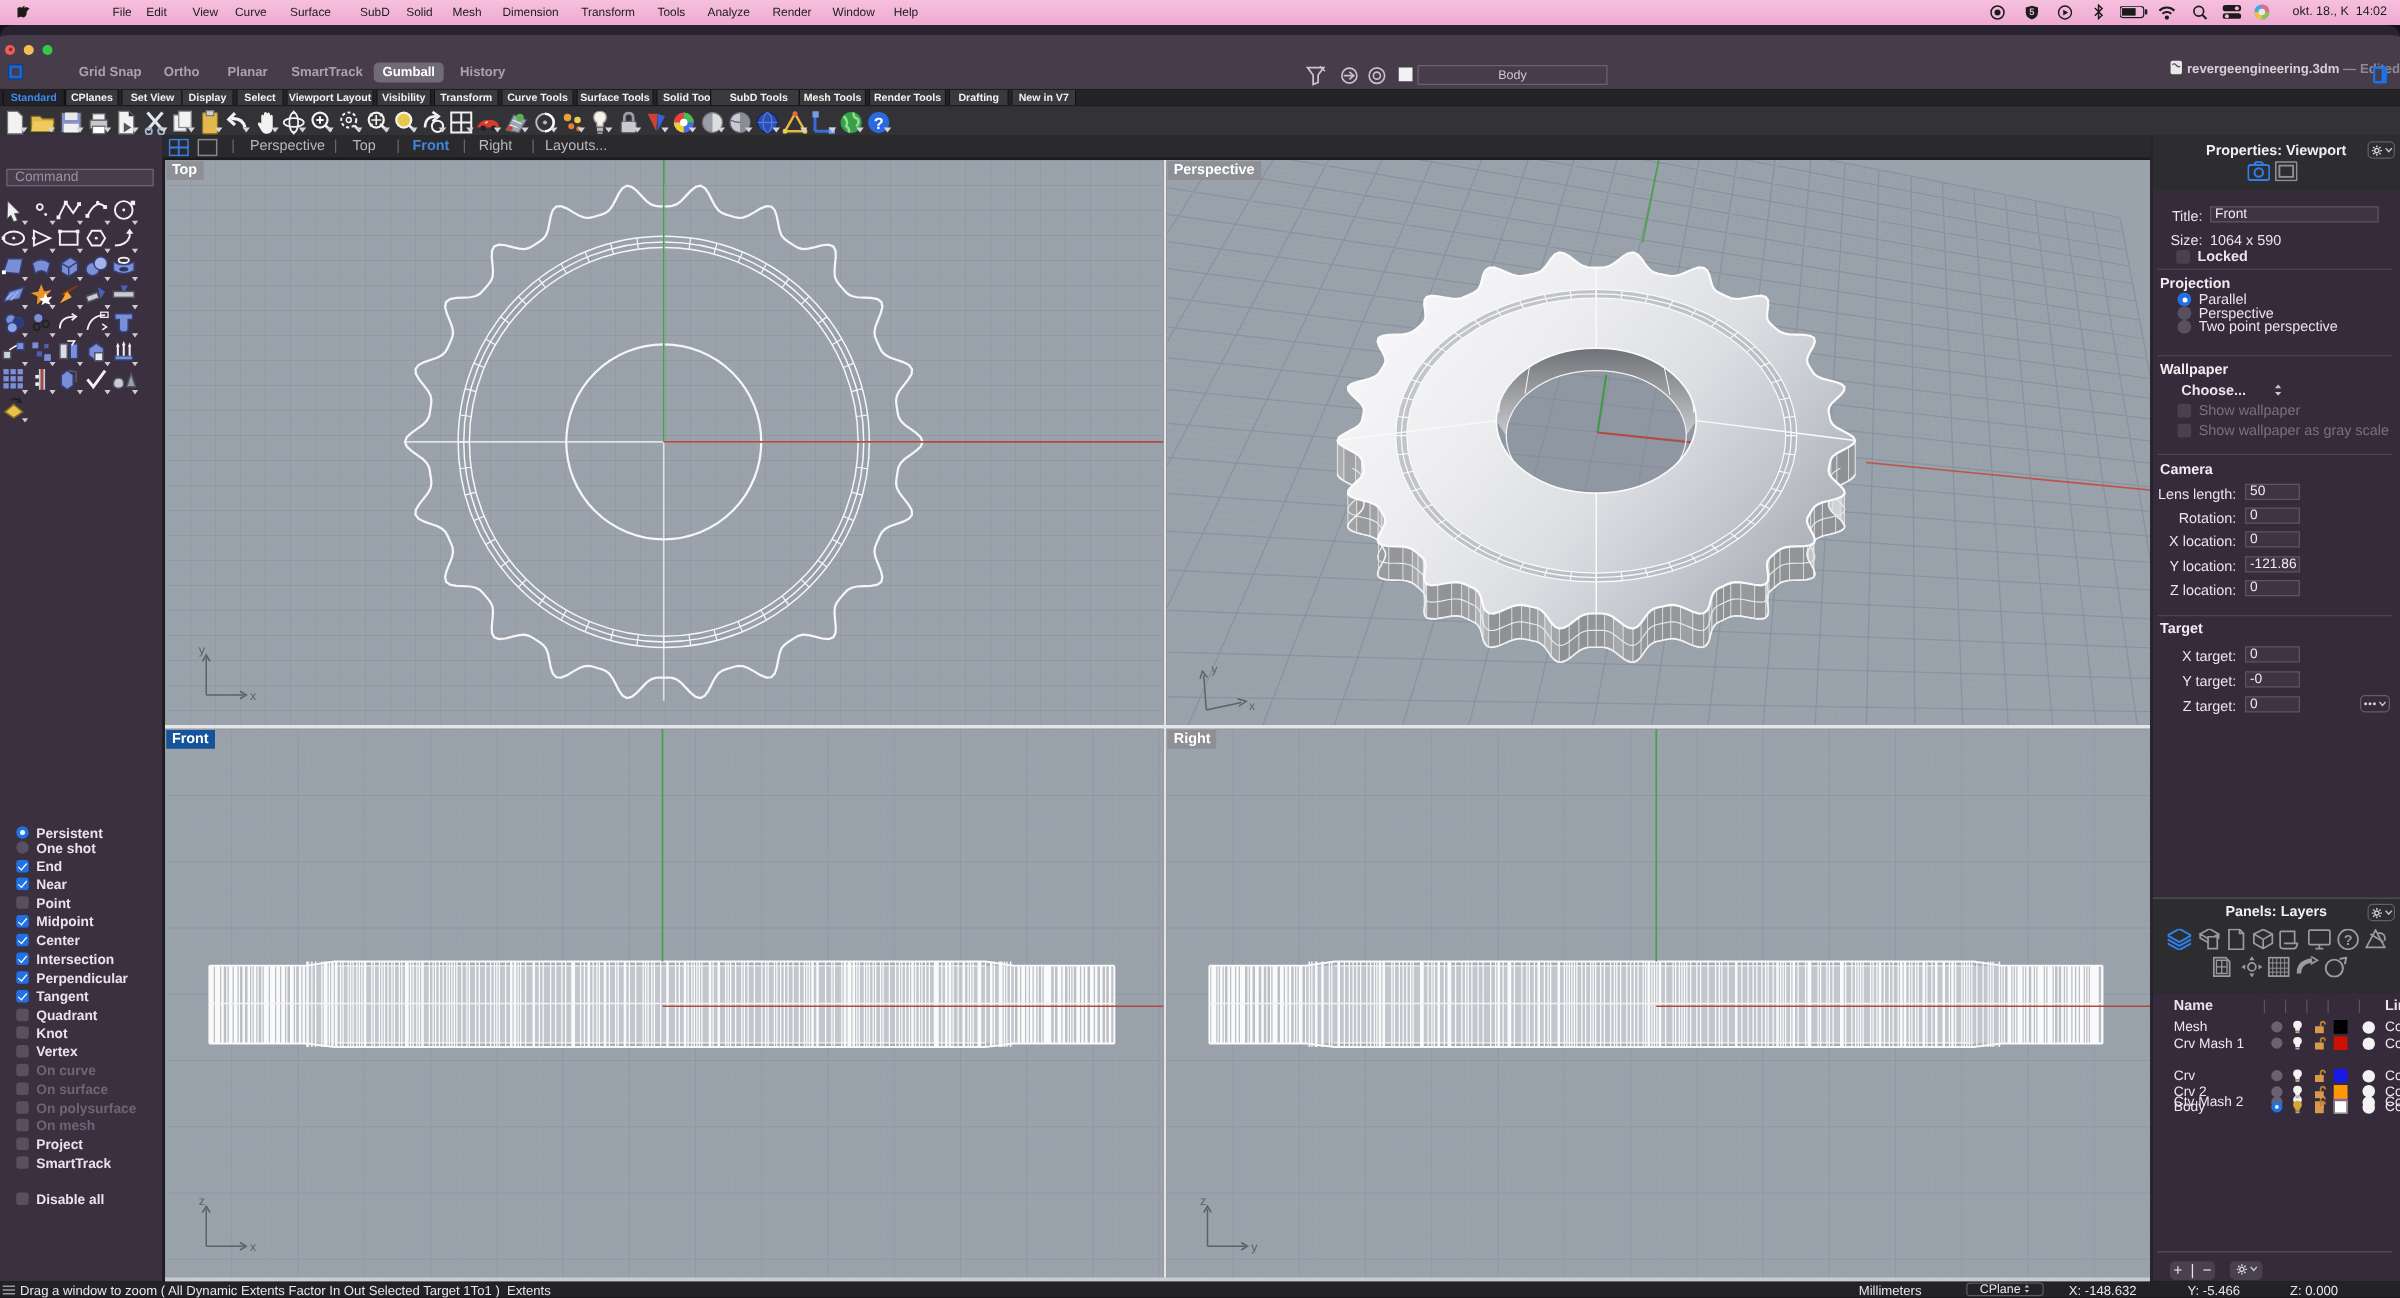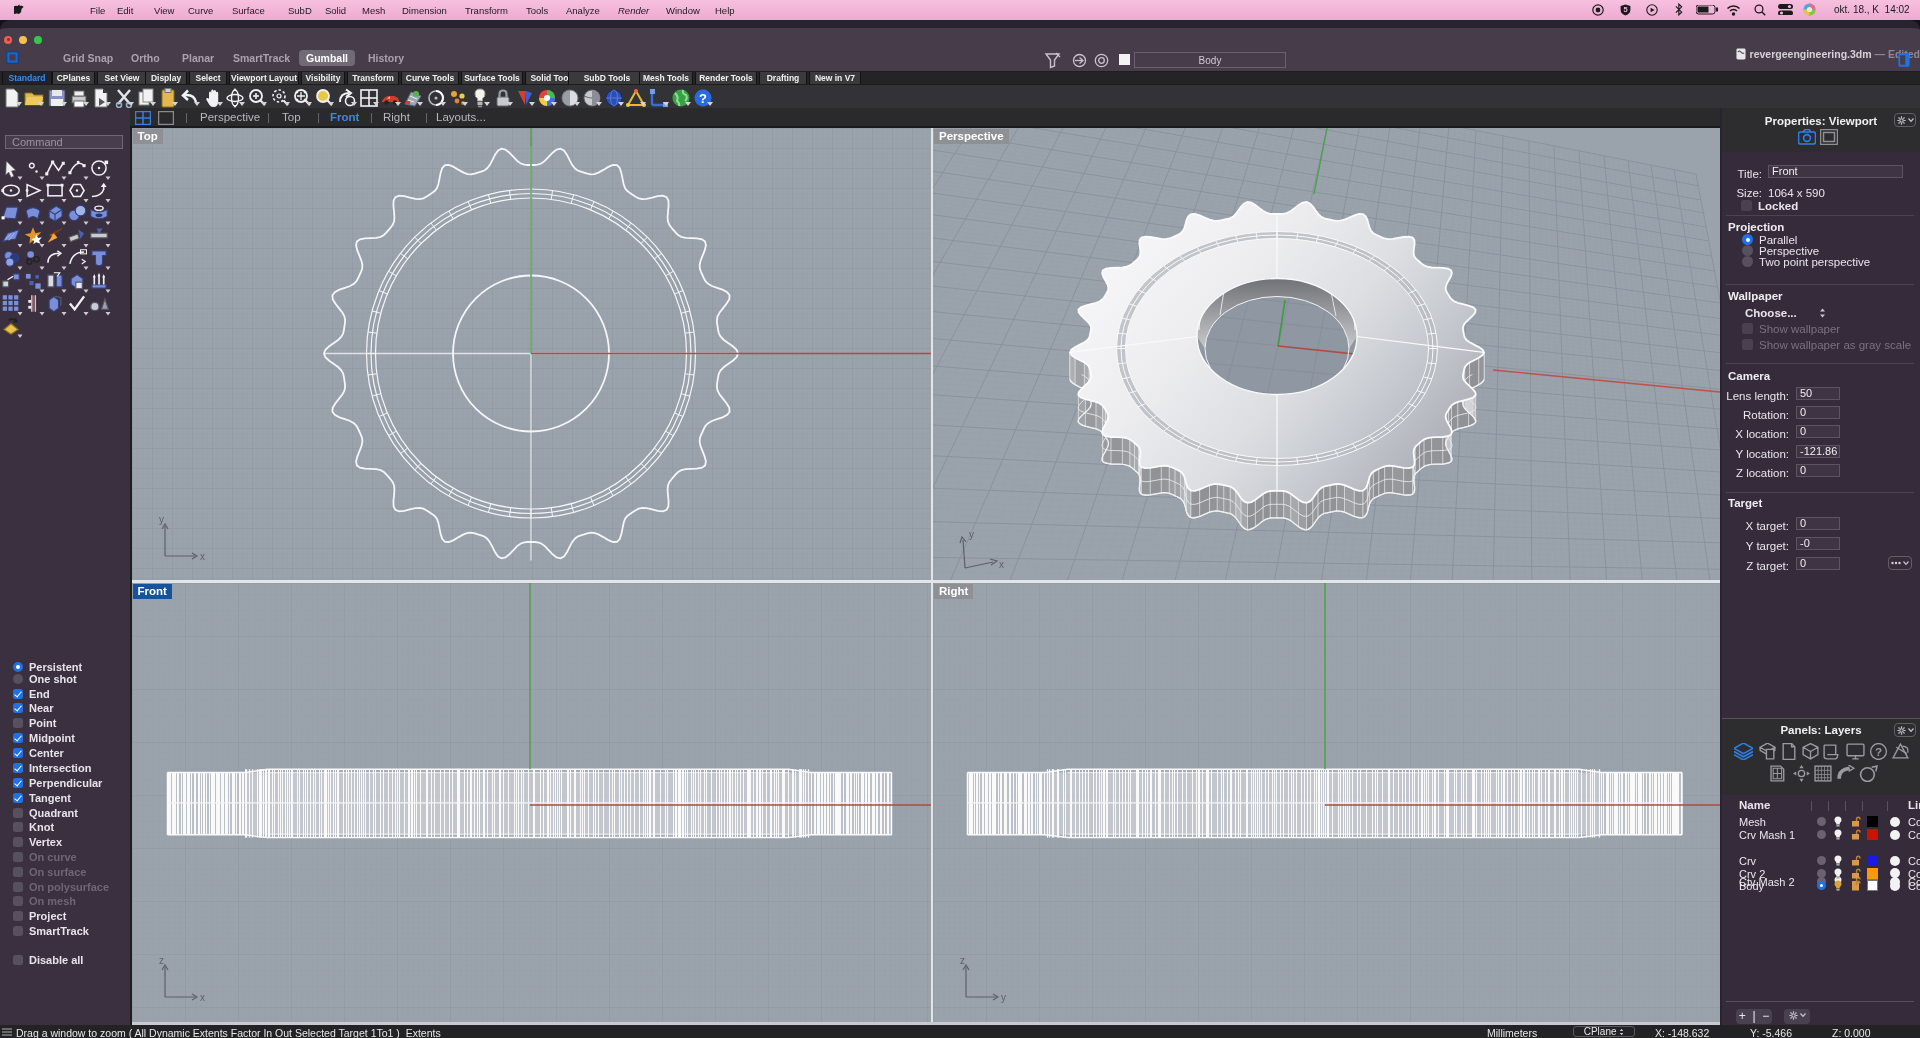--- a/index.html
+++ b/index.html
@@ -58,21 +58,21 @@
     <span class="mi" style="left:154px;">View</span>
     <span class="mi" style="left:188px;">Curve</span>
     <span class="mi" style="left:232px;">Surface</span>
     <span class="mi" style="left:288px;">SubD</span>
     <span class="mi" style="left:325px;">Solid</span>
     <span class="mi" style="left:362px;">Mesh</span>
     <span class="mi" style="left:402px;">Dimension</span>
     <span class="mi" style="left:465px;">Transform</span>
     <span class="mi" style="left:526px;">Tools</span>
     <span class="mi" style="left:566px;">Analyze</span>
-    <span class="mi" style="left:618px;font-style:italic;">Render</span>
+    <span class="mi" style="left:618px;">Render</span>
     <span class="mi" style="left:666px;">Window</span>
     <span class="mi" style="left:715px;">Help</span>
     <svg class="abs" style="left:1592px;top:3.5px" width="12" height="12">
       <circle cx="6" cy="6" r="5.2" fill="none" stroke="#1b1b1b" stroke-width="1.2"></circle>
       <circle cx="6" cy="6" r="2.4" fill="#1b1b1b"></circle>
     </svg>
     <svg class="abs" style="left:1620px;top:3.5px" width="11" height="12">
       <path d="M5.5,0.5 L10.4,2 L10.4,5.5 Q10.4,9.9 5.5,11.6 Q0.6,9.9 0.6,5.5 L0.6,2 Z" fill="#1b1b1b"></path>
       <text x="5.5" y="8.3" font-size="7.5" font-weight="bold" fill="#efaed4" text-anchor="middle" font-family="Liberation Sans">5</text>
     </svg>

